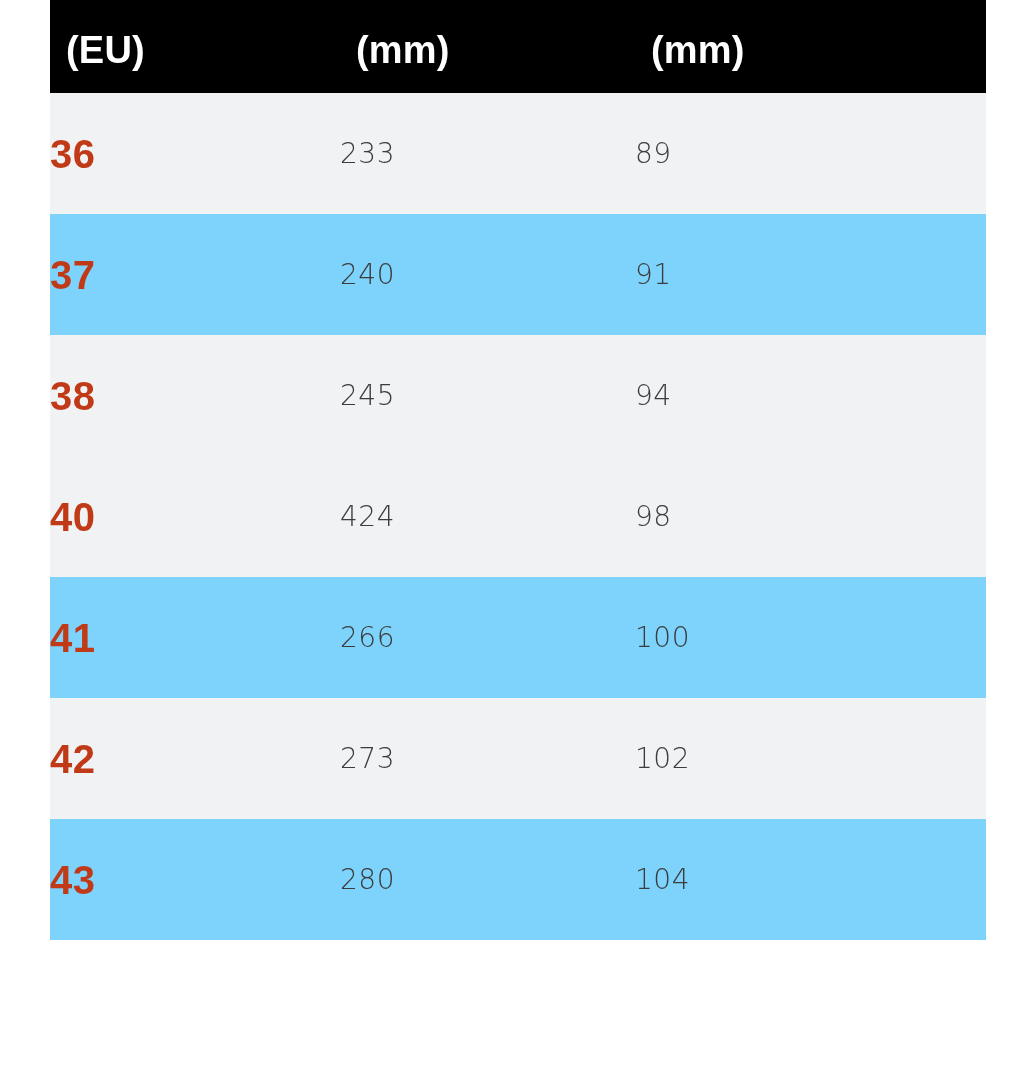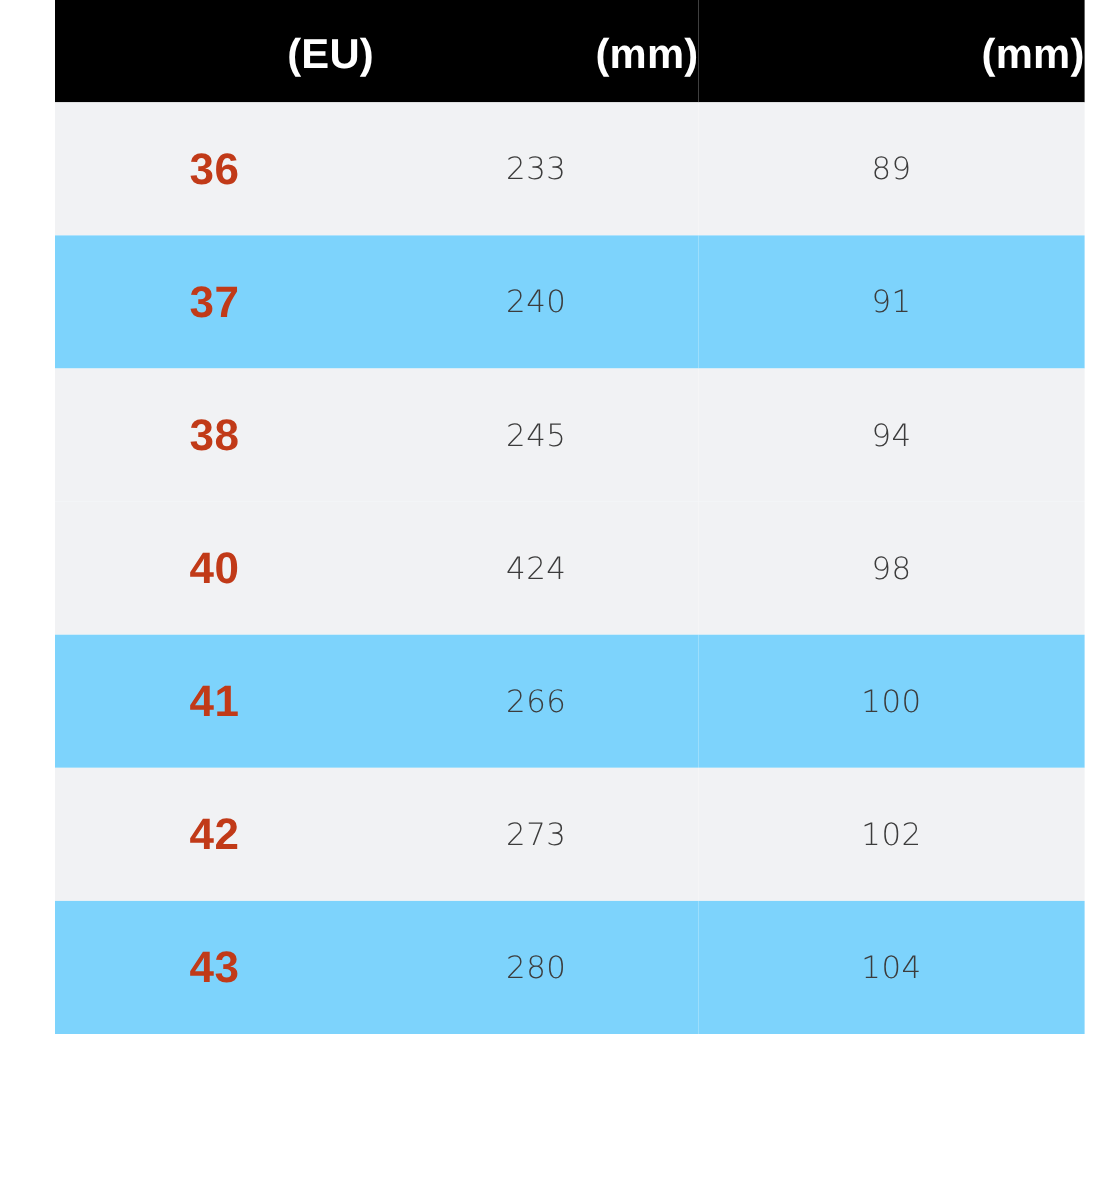--- a/index.html
+++ b/index.html
@@ -32,24 +32,24 @@
     border-collapse: collapse;
     table-layout: fixed;
   }
 
   
   .size-table thead tr {
     background: #000000;
   }
   .size-table thead th {
     height: 93px;
-    padding: 0;
+    padding: 16px;
     margin: 0;
     vertical-align: bottom;
-    text-align: right;
+    text-align: left;
     color: #ffffff;
     font-weight: 700;
     font-size: 38px;
     line-height: 0.82;
     letter-spacing: 0.2px;
     font-family: "Liberation Sans", sans-serif;
     padding-bottom: 27px;
     box-sizing: border-box;
   }
   .th-inner {
@@ -68,21 +68,20 @@
     height: 121px;
     background: #7dd3fc;
   }
   .size-table tbody tr.zebra {
     background: #f1f2f4;
   }
   .size-table tbody td {
     padding: 0;
     margin: 0;
     height: 121px;
-    text-align: center;
     vertical-align: middle;
     border: none;
   }
 
   .cell-eu {
     color: #c13a18;
     font-weight: 700;
     font-size: 40px;
     line-height: 1;
     font-family: "Liberation Sans", sans-serif;

